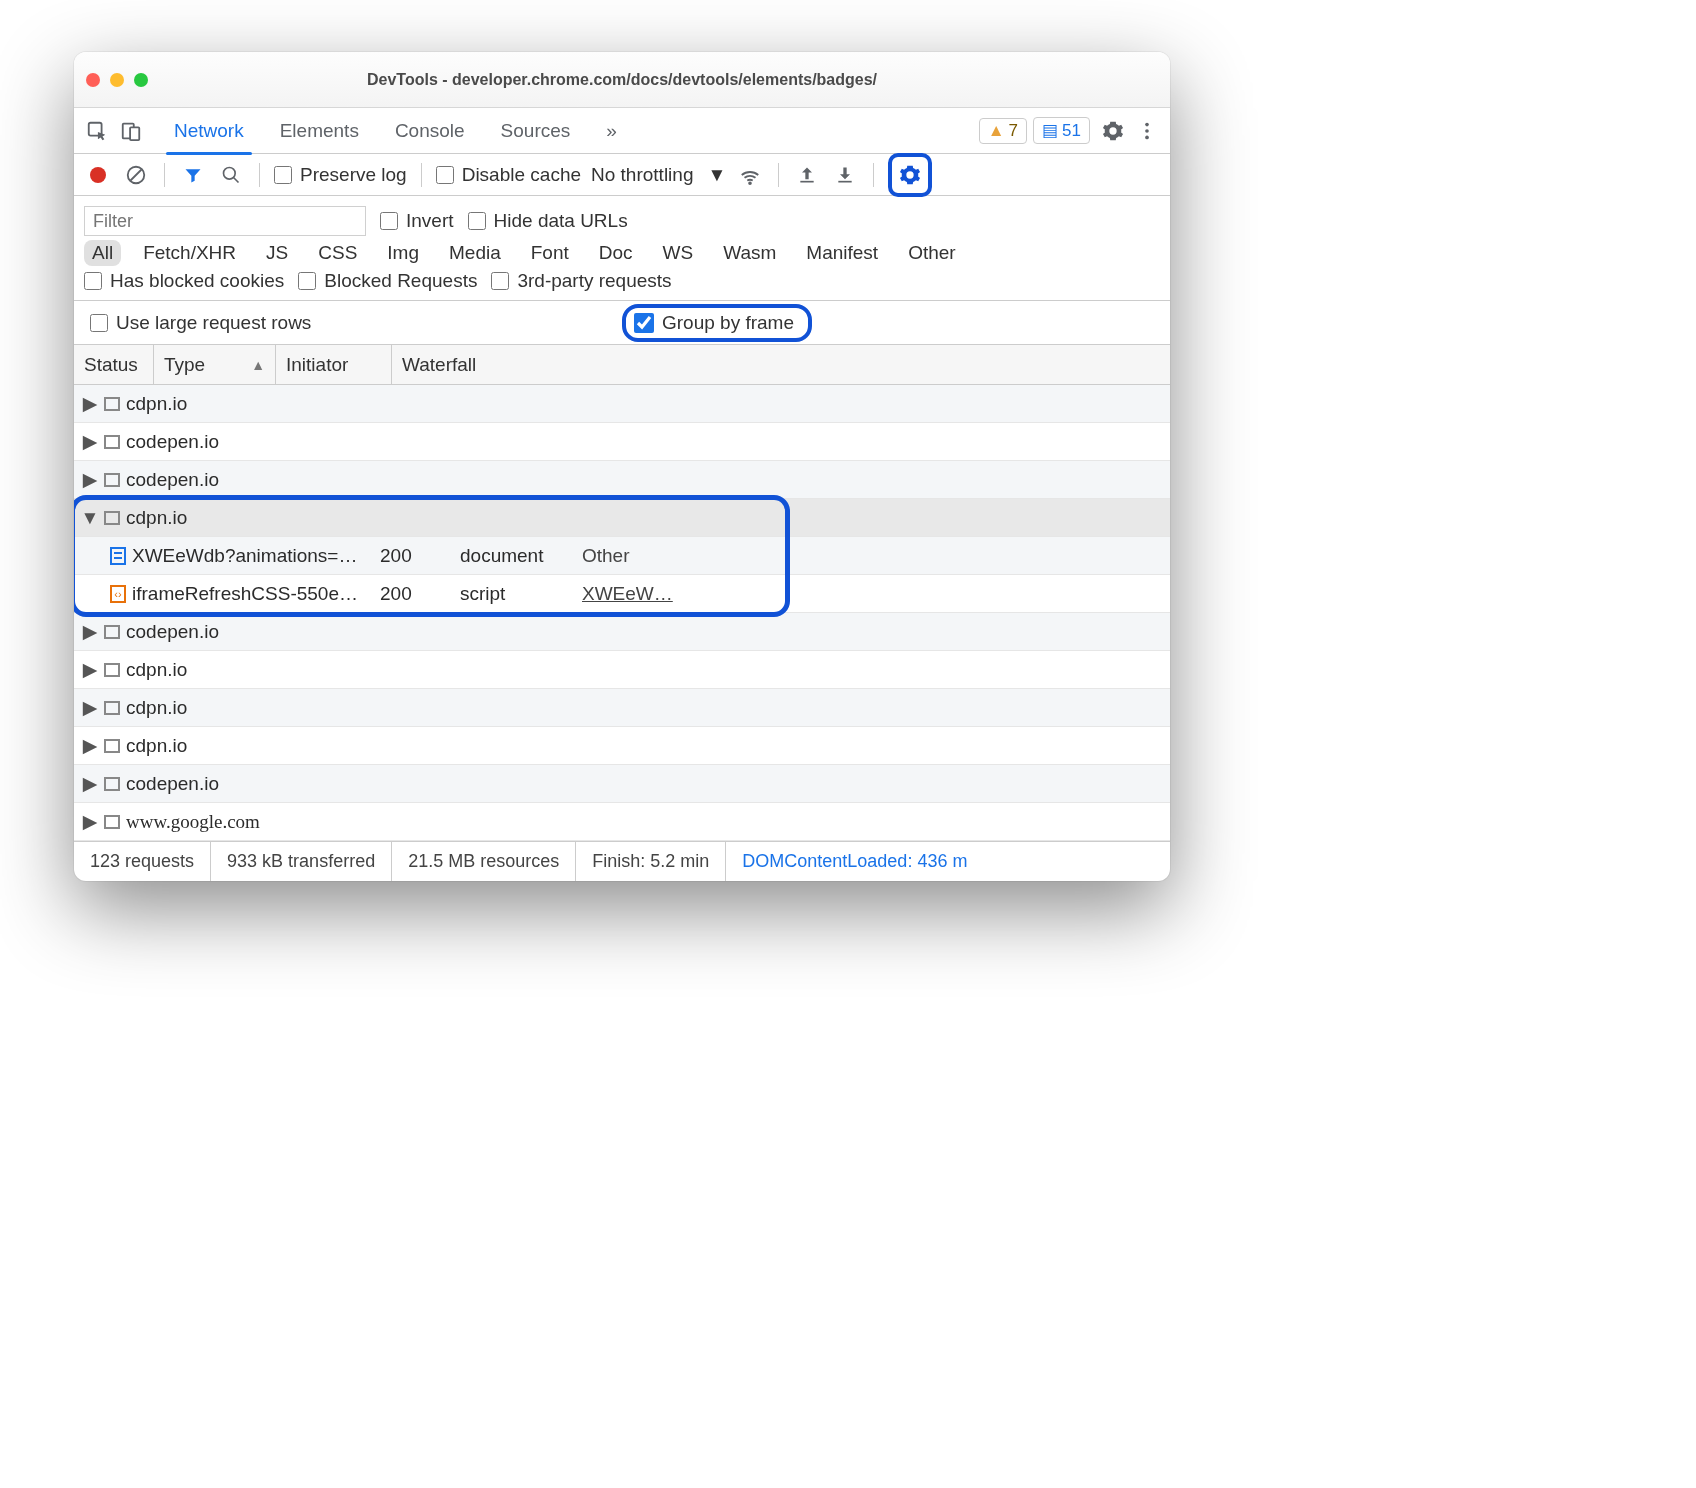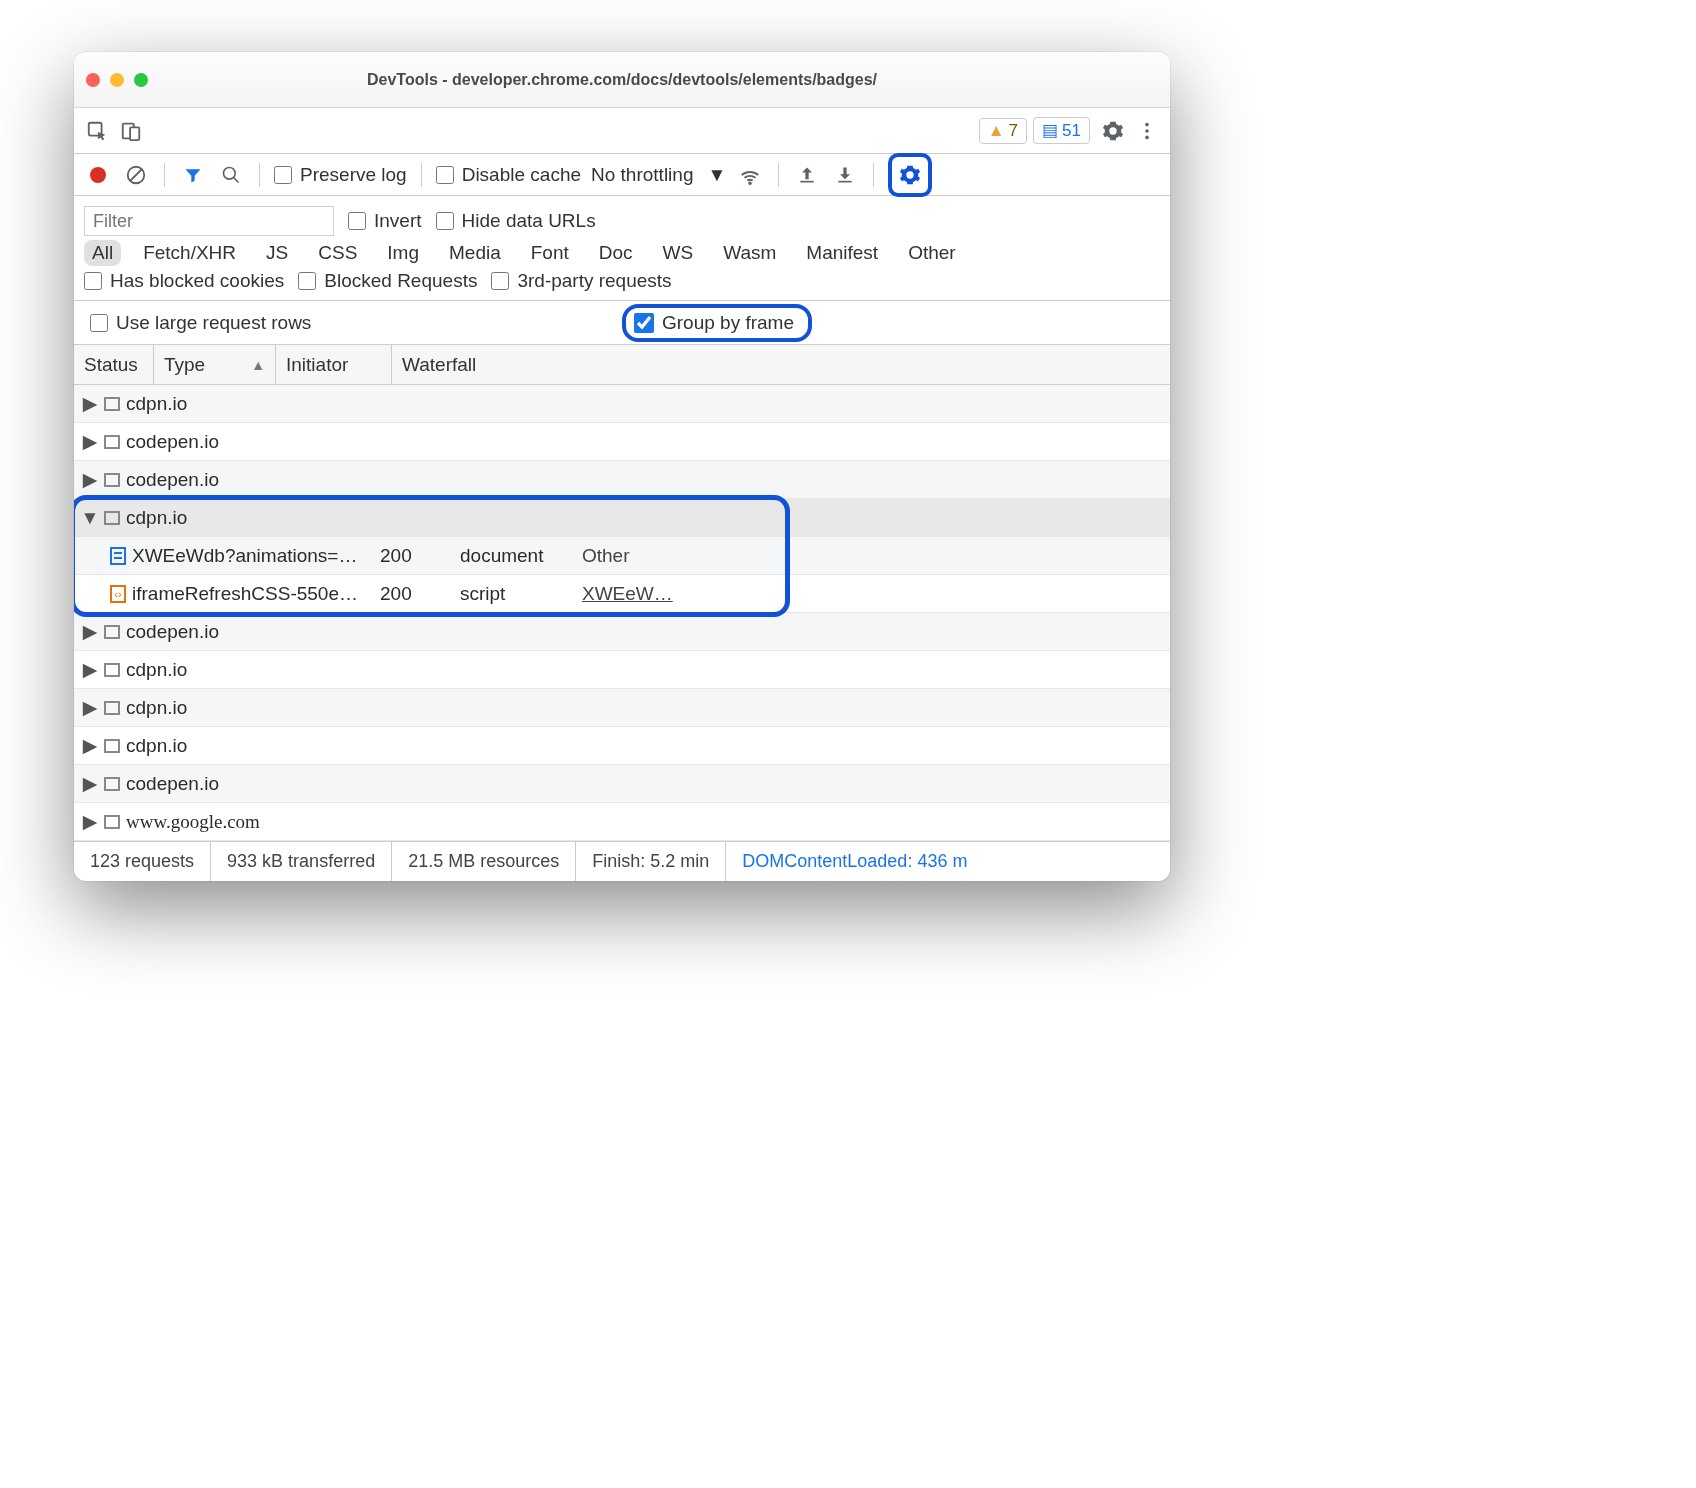--- a/index.html
+++ b/index.html
@@ -80,21 +80,21 @@
   .tb-icon{width:28px;height:28px;display:flex;align-items:center;justify-content:center;color:#5f6368;cursor:pointer;}
   .tb-icon.blue{color:#1a73e8;}
   .vsep{width:1px;height:24px;background:#ccc;margin:0 4px;}
   .chk{display:inline-flex;align-items:center;gap:8px;font-size:19px;color:#333;cursor:pointer;}
   .chk input{width:18px;height:18px;}
   .throttle{display:inline-flex;align-items:center;gap:14px;font-size:19px;color:#333;cursor:pointer;}
   
   .filterbar{padding:6px 10px 4px 10px; border-bottom:1px solid #ccc;}
   .frow{display:flex;align-items:center;gap:14px;flex-wrap:wrap;margin:4px 0;}
   .filterinput{
-    width:250px;height:30px;border:1px solid #d0d0d0;background:#fff;
+    width:282px;height:30px;border:1px solid #d0d0d0;background:#fff;
     font-size:18px;padding:0 8px;color:#666;
   }
   .chip{font-size:19px;color:#333;padding:2px 8px;border-radius:8px;cursor:pointer;}
   .chip.active{background:#e0e0e0;}
   
   .optrow{
     display:flex;align-items:center;height:44px;border-bottom:1px solid #ccc;
     padding:0 16px;font-size:20px;color:#333;
   }
   .optcell{flex:1;display:flex;align-items:center;gap:10px;}
@@ -172,20 +172,27 @@
           <rect x="3" y="3" width="14" height="14" rx="2"></rect>
           <path d="M13 13l8 3-3 2 2 3-2 1-2-3-3 2z" fill="currentColor" stroke="none"></path>
         </svg>
     </div>
     <div class="iconbtn">
       <svg width="22" height="22" viewBox="0 0 24 24" fill="none" stroke="currentColor" stroke-width="2">
           <rect x="3" y="4" width="12" height="16" rx="1"></rect>
           <rect x="11" y="8" width="10" height="14" rx="1" fill="#fff"></rect>
         </svg>
     </div>
+    <div class="tabs">
+      <div class="tab active">Network</div>
+      <div class="tab">Elements</div>
+      <div class="tab">Console</div>
+      <div class="tab">Sources</div>
+      <div class="tab">»</div>
+    </div>
     <div class="spacer"></div>
     <div class="badge warn">
       <span class="bicon">▲</span>
       <span>7</span>
     </div>
     <div class="badge info">
       <span>▤</span>
       <span>51</span>
     </div>
     <div class="rightbtn">

